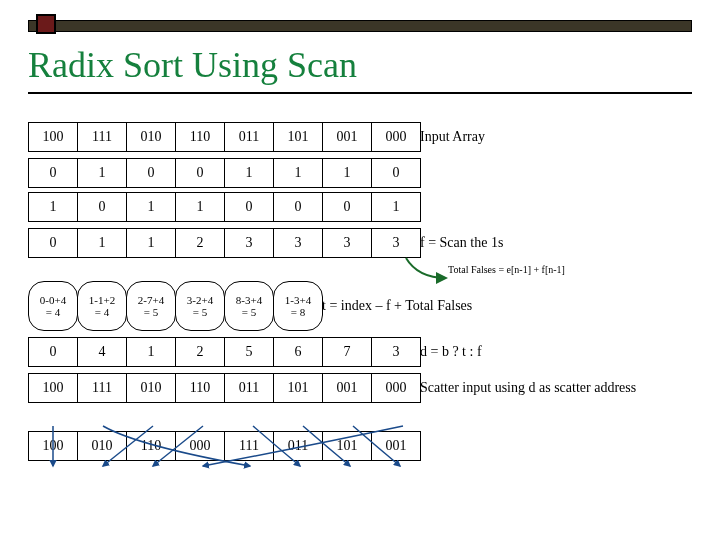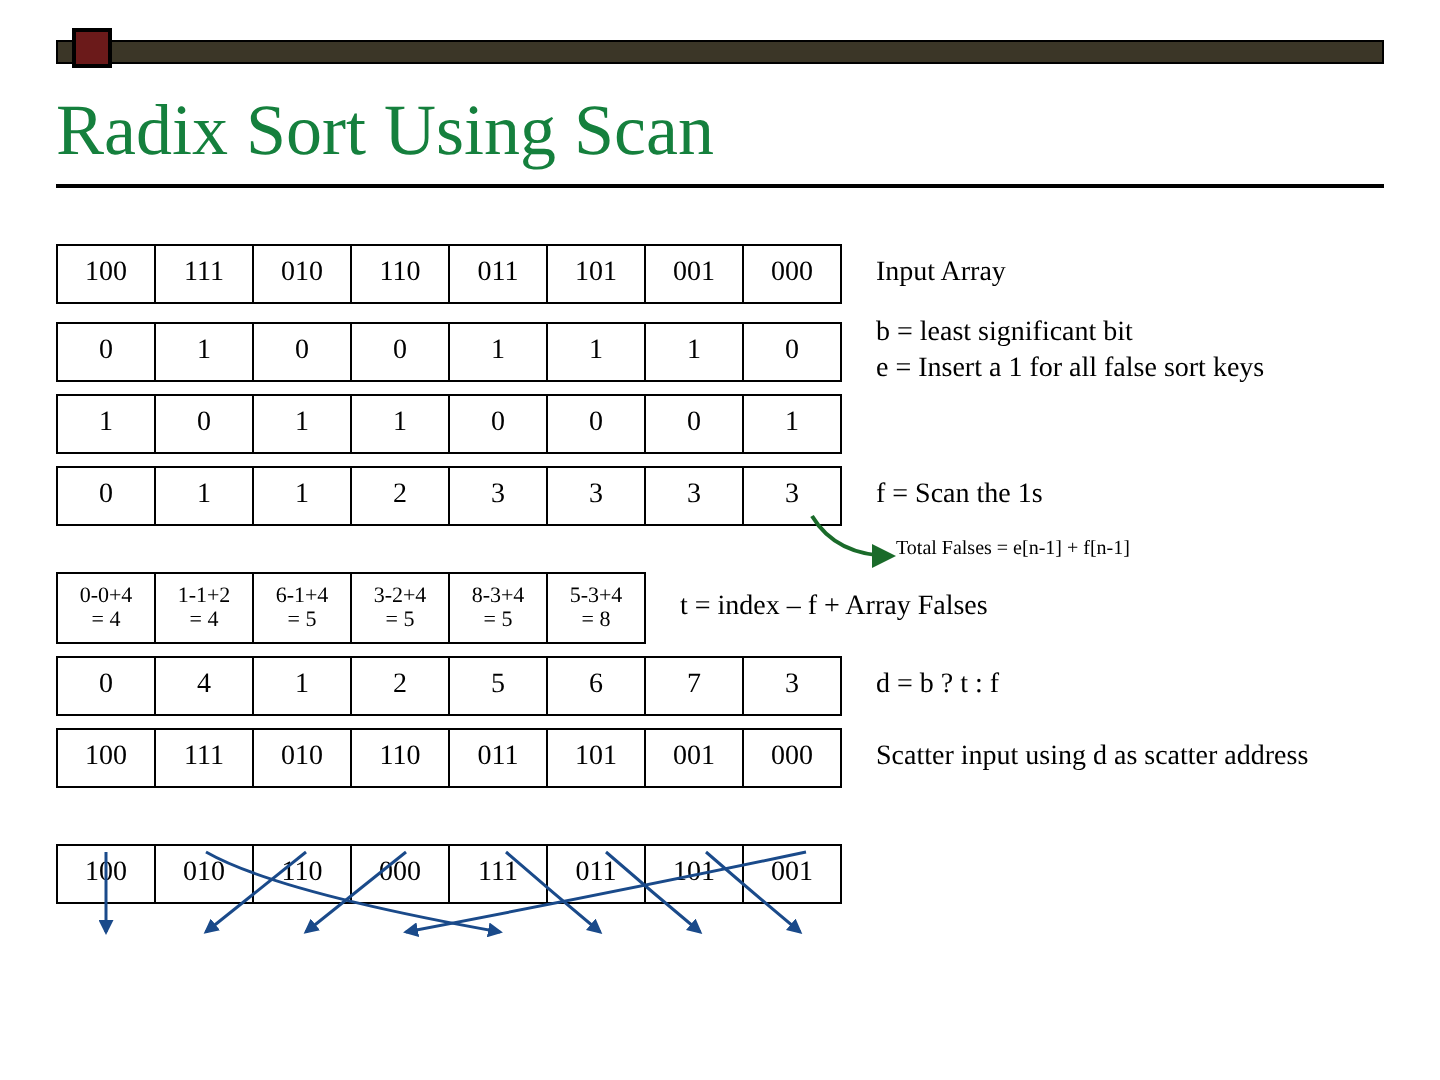--- a/index.html
+++ b/index.html
@@ -53,23 +53,22 @@
     width: 50px;
     height: 30px;
     border: 1px solid #000;
     display: flex;
     align-items: center;
     justify-content: center;
     font-size: 14px;
     margin-right: -1px;
     background: #fff;
   }
-  .cell.sm { font-size: 11px; line-height: 1.1; text-align: center; flex-direction: column; height: 36px; }
+  .cell.sm { font-size: 11px; line-height: 1.1; text-align: center; flex-direction: column; height: 50px; border-radius: 16px; }
   .note {
-    margin-left: 18px;
     font-size: 14px;
     line-height: 1.25;
     max-width: 260px;
   }
   .standalone-note {
     margin: 4px 0 6px 420px;
     font-size: 10px;
   }
   svg.arrows {
     position: absolute;
@@ -104,24 +103,20 @@
     <div class="cells">
       <div class="cell">0</div>
       <div class="cell">1</div>
       <div class="cell">0</div>
       <div class="cell">0</div>
       <div class="cell">1</div>
       <div class="cell">1</div>
       <div class="cell">1</div>
       <div class="cell">0</div>
     </div>
-    <div class="note">
-      <span>b = least significant bit</span><br>
-      <span>e = Insert a 1 for all false sort keys</span>
-    </div>
   </div>
 
   <div class="row" style="margin-top:-2px;">
     <div class="cells">
       <div class="cell">1</div>
       <div class="cell">0</div>
       <div class="cell">1</div>
       <div class="cell">1</div>
       <div class="cell">0</div>
       <div class="cell">0</div>
@@ -150,37 +145,37 @@
     <div class="cells">
       <div class="cell sm">
           <span>0-0+4</span>
           <span>= 4</span>
         </div>
       <div class="cell sm">
           <span>1-1+2</span>
           <span>= 4</span>
         </div>
       <div class="cell sm">
-          <span>6-1+4</span>
+          <span>2-7+4</span>
           <span>= 5</span>
         </div>
       <div class="cell sm">
           <span>3-2+4</span>
           <span>= 5</span>
         </div>
       <div class="cell sm">
           <span>8-3+4</span>
           <span>= 5</span>
         </div>
       <div class="cell sm">
-          <span>5-3+4</span>
+          <span>1-3+4</span>
           <span>= 8</span>
         </div>
     </div>
-    <div class="note">t = index – f + Array Falses</div>
+    <div class="note">t = index – f + Total Falses</div>
   </div>
 
   <div class="row">
     <div class="cells">
       <div class="cell">0</div>
       <div class="cell">4</div>
       <div class="cell">1</div>
       <div class="cell">2</div>
       <div class="cell">5</div>
       <div class="cell">6</div>

